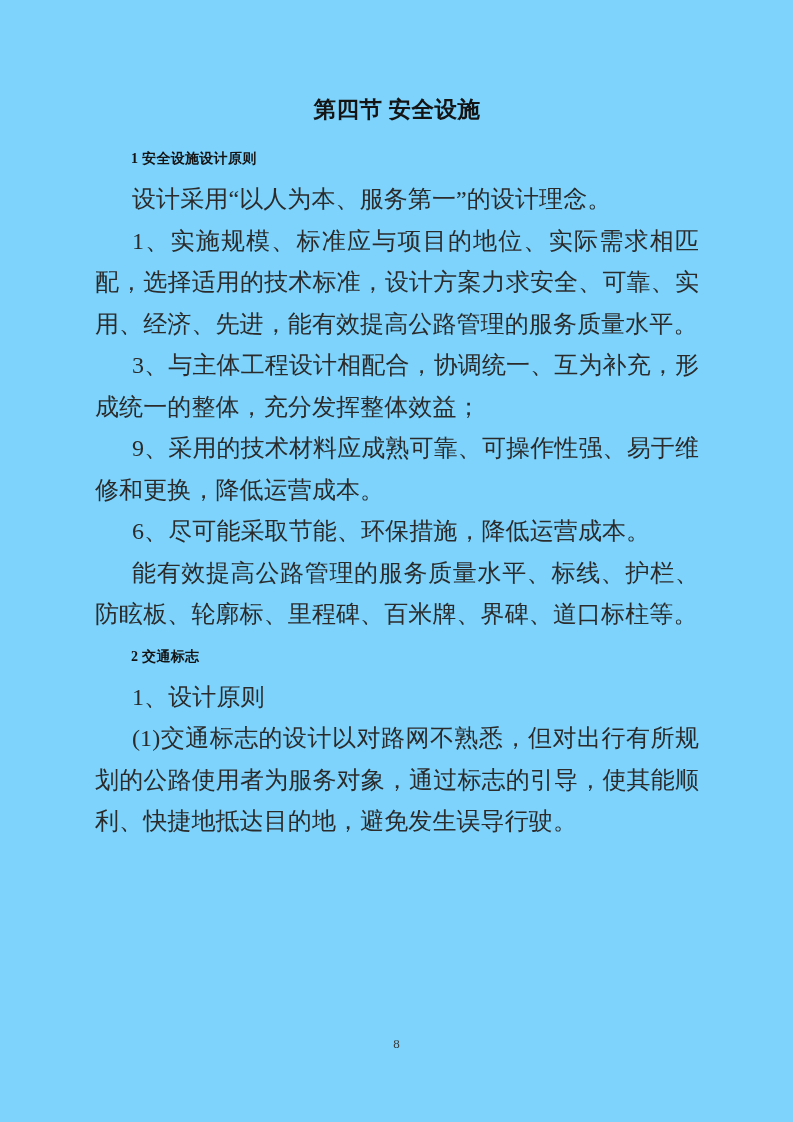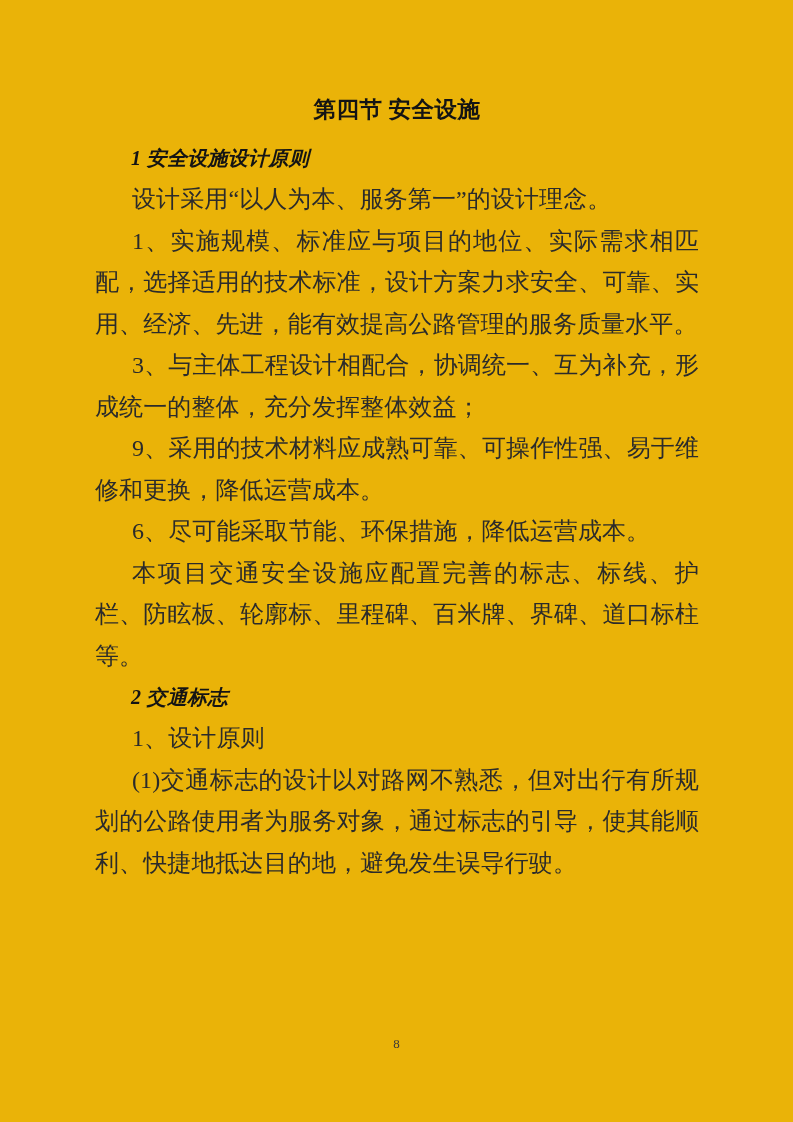--- a/index.html
+++ b/index.html
@@ -4,21 +4,21 @@
 <style>
   html, body {
     margin: 0;
     padding: 0;
     background: #ffffff;
   }
   .page {
     position: relative;
     width: 793px;
     height: 1122px;
-    background: #eab308;
+    background: #7dd3fc;
     overflow: hidden;
     font-family: "Liberation Serif", "DejaVu Serif", serif;
     color: #262626;
     -webkit-font-smoothing: antialiased;
   }
   .content {
     position: absolute;
     left: 95px;
     top: 92px;
     width: 604px;
@@ -26,28 +26,27 @@
   .doc-title {
     font-size: 22.5px;
     font-weight: bold;
     text-align: center;
     letter-spacing: 0.5px;
     line-height: 36px;
     margin: 0 0 10px 0;
     color: #141414;
   }
   .heading {
-    font-size: 20px;
+    font-size: 14px;
     font-weight: bold;
     line-height: 41px;
     margin: 0;
     text-indent: 36px;
     letter-spacing: 0.3px;
     color: #141414;
-    font-style: italic;
   }
   .para {
     font-size: 24px;
     line-height: 41.5px;
     margin: 0;
     text-align: justify;
     text-justify: inter-ideograph;
     text-indent: 37px;
     letter-spacing: 0.1px;
     color: #2b2b2b;
@@ -80,21 +79,21 @@
 
     <p class="para">1、实施规模、标准应与项目的地位、实际需求相匹配，选择适用的技术标准，设计方案力求安全、可靠、实用、经济、先进，能有效提高公路管理的服务质量水平。</p>
 
     <p class="para">3、与主体工程设计相配合，协调统一、互为补充，形成统一的整体，充分发挥整体效益；</p>
 
 
     <p class="para">9、采用的技术材料应成熟可靠、可操作性强、易于维修和更换，降低运营成本。</p>
 
     <p class="para">6、尽可能采取节能、环保措施，降低运营成本。</p>
 
-    <p class="para">本项目交通安全设施应配置完善的标志、标线、护栏、防眩板、轮廓标、里程碑、百米牌、界碑、道口标柱等。</p>
+    <p class="para">能有效提高公路管理的服务质量水平、标线、护栏、防眩板、轮廓标、里程碑、百米牌、界碑、道口标柱等。</p>
 
     <h2 class="heading">2  交通标志</h2>
 
     <p class="para">1、设计原则</p>
 
     <p class="para">(1)交通标志的设计以对路网不熟悉，但对出行有所规划的公路使用者为服务对象，通过标志的引导，使其能顺利、快捷地抵达目的地，避免发生误导行驶。</p>
 
   </div>
 
   <div class="page-number">8</div>

